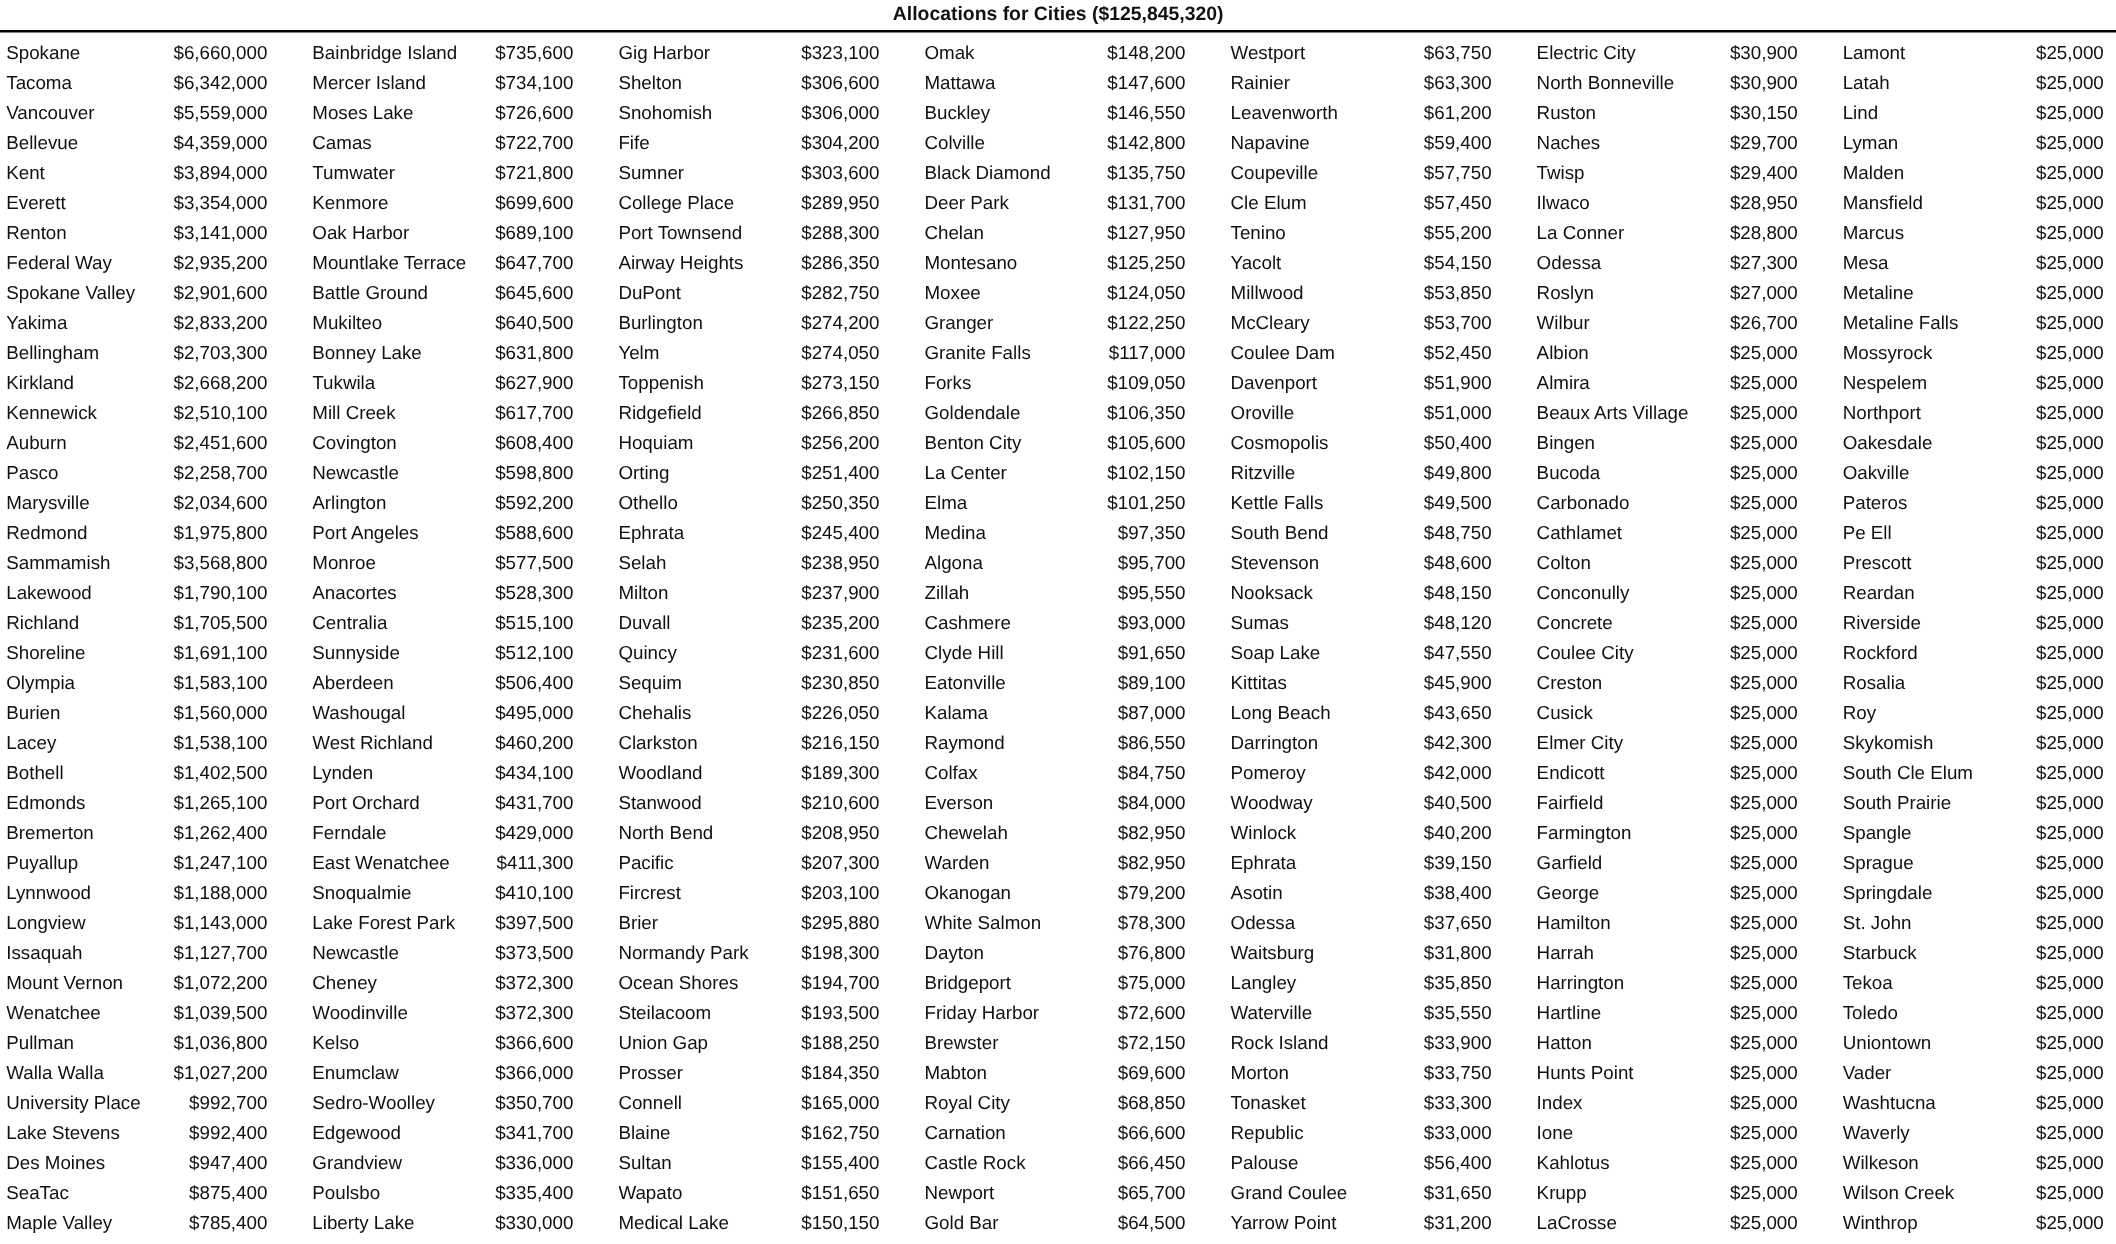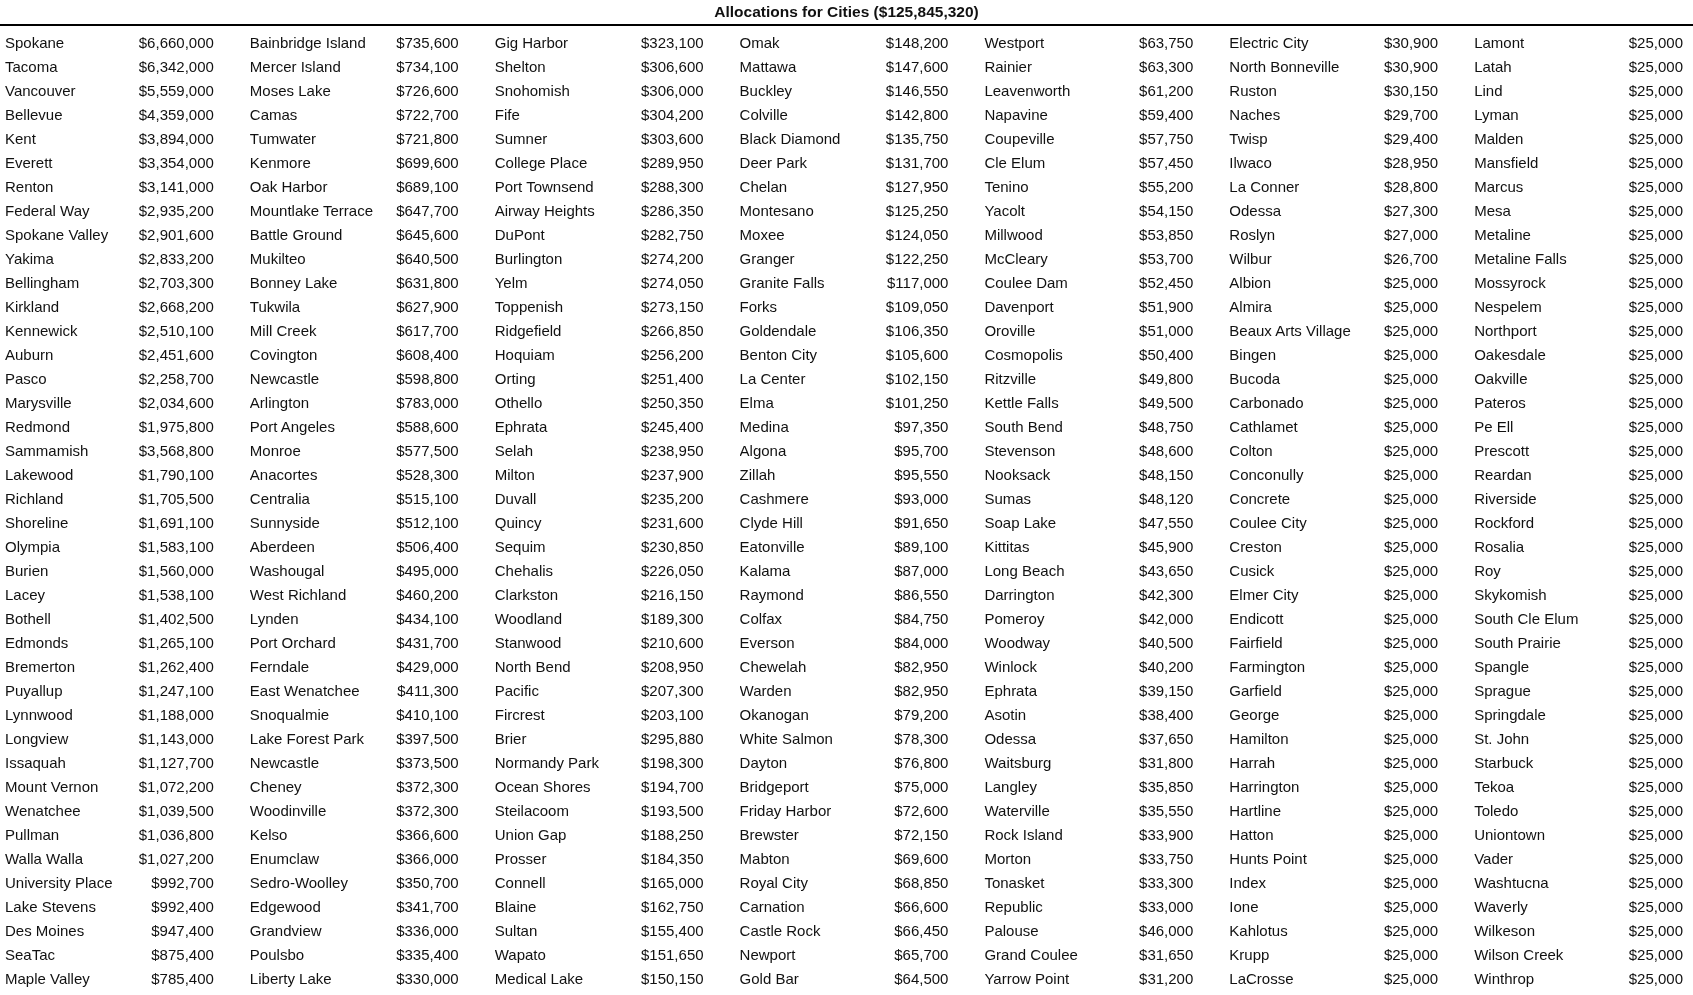--- a/index.html
+++ b/index.html
@@ -278,21 +278,21 @@
         <div class="row">
           <span class="city">Covington</span>
           <span class="amt">$608,400</span>
         </div>
         <div class="row">
           <span class="city">Newcastle</span>
           <span class="amt">$598,800</span>
         </div>
         <div class="row">
           <span class="city">Arlington</span>
-          <span class="amt">$783,000</span>
+          <span class="amt">$592,200</span>
         </div>
         <div class="row">
           <span class="city">Port Angeles</span>
           <span class="amt">$588,600</span>
         </div>
         <div class="row">
           <span class="city">Monroe</span>
           <span class="amt">$577,500</span>
         </div>
         <div class="row">
@@ -852,21 +852,21 @@
         <div class="row">
           <span class="city">Tonasket</span>
           <span class="amt">$33,300</span>
         </div>
         <div class="row">
           <span class="city">Republic</span>
           <span class="amt">$33,000</span>
         </div>
         <div class="row">
           <span class="city">Palouse</span>
-          <span class="amt">$46,000</span>
+          <span class="amt">$56,400</span>
         </div>
         <div class="row">
           <span class="city">Grand Coulee</span>
           <span class="amt">$31,650</span>
         </div>
         <div class="row">
           <span class="city">Yarrow Point</span>
           <span class="amt">$31,200</span>
         </div>
       </div>

